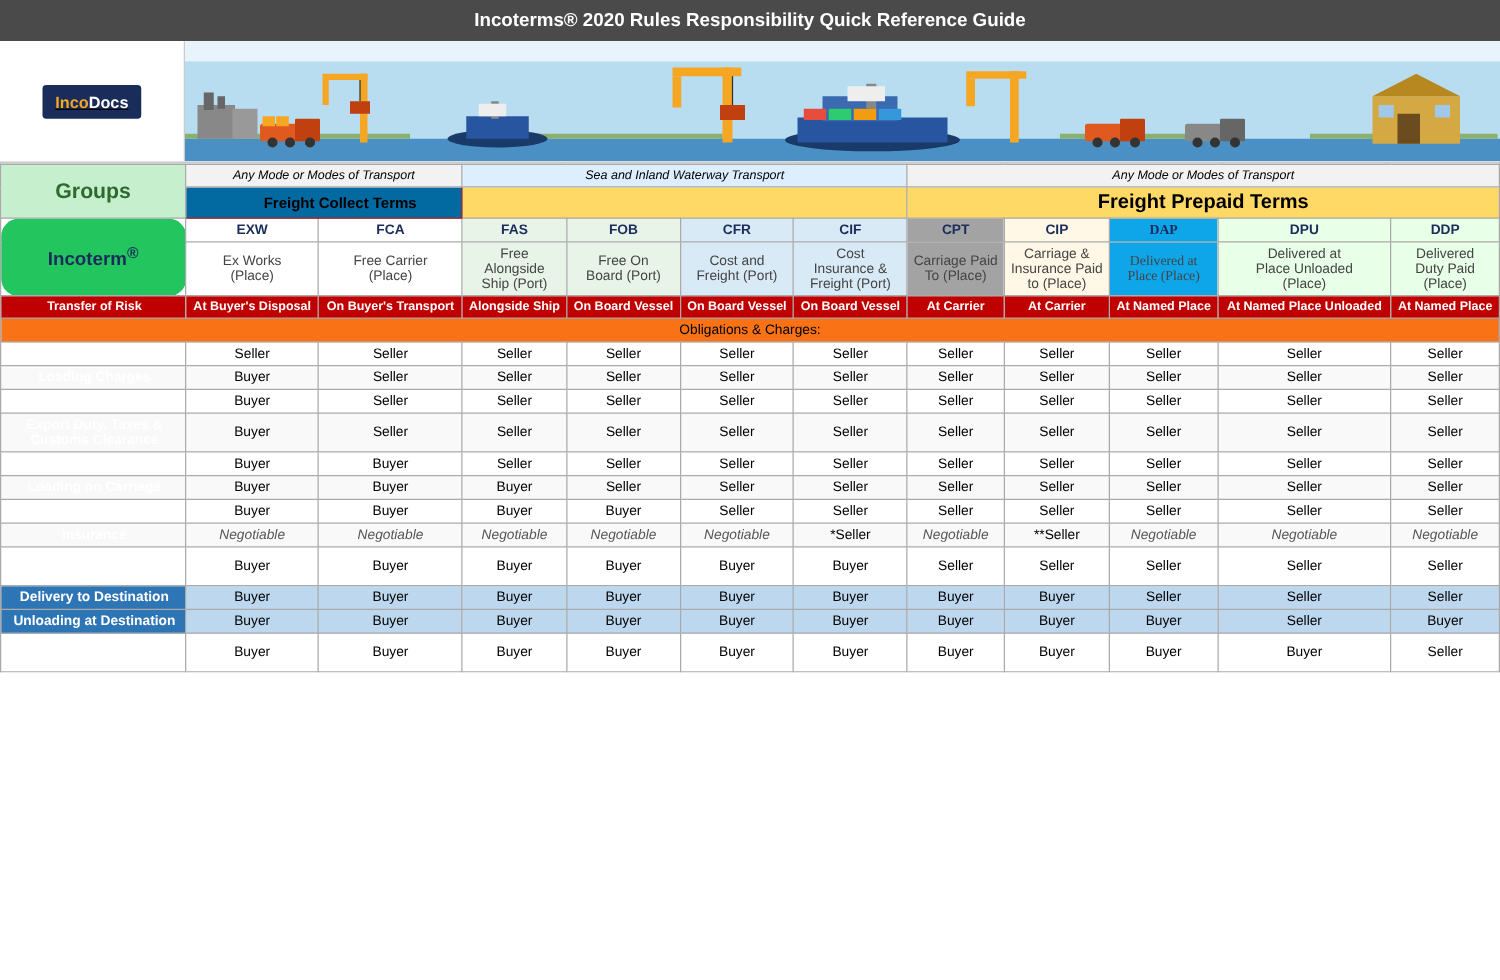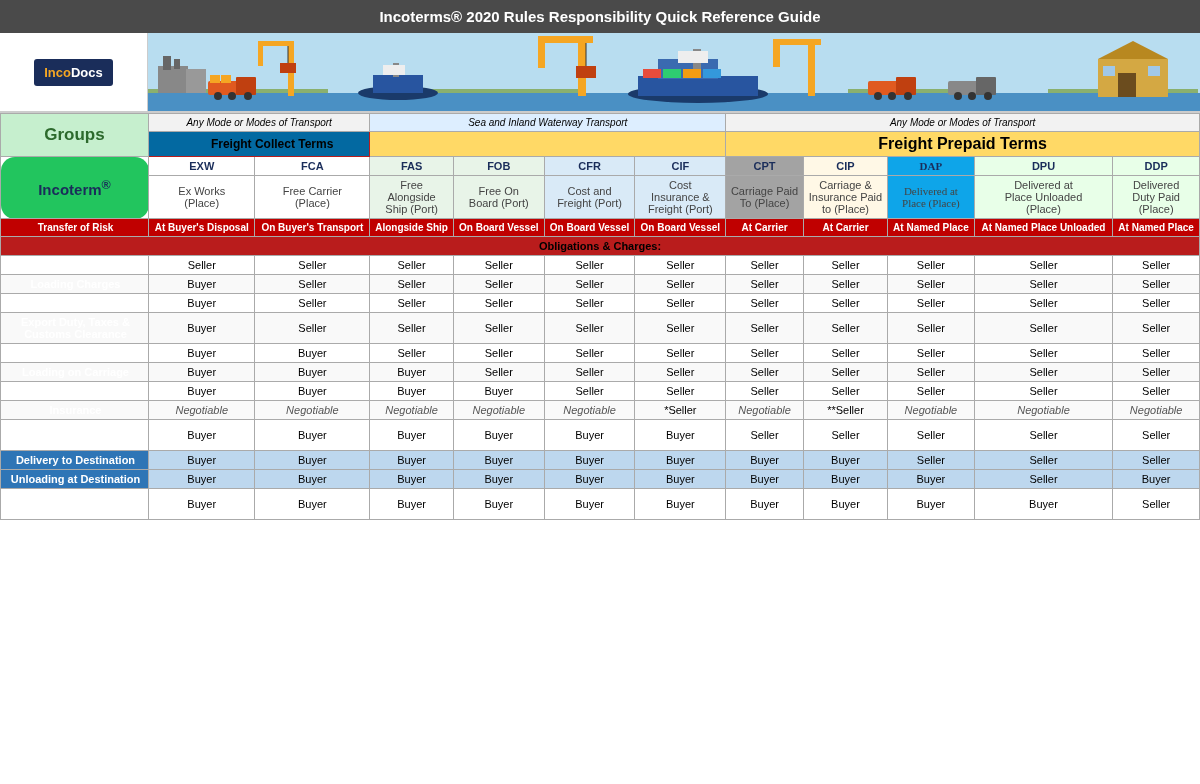--- a/index.html
+++ b/index.html
@@ -10,23 +10,24 @@
       color: #fff;
       text-align: center;
       padding: 8px 4px;
       font-size: 15px;
       font-weight: bold;
     }
 
     .header-section {
       display: flex;
       align-items: stretch;
-      height: 80px;
+      height: 98px;
       background: #fff;
       border-bottom: 2px solid #ccc;
+      text-decoration: underline;
     }
     .logo-area {
       width: 148px;
       min-width: 148px;
       background: #fff;
       display: flex;
       align-items: center;
       justify-content: center;
       border-right: 1px solid #ccc;
     }
@@ -109,22 +110,22 @@
     }
     .risk-label {
       background: #c00000 !important;
       color: #fff !important;
       font-weight: bold;
       font-size: 11px;
     }
 
     
     .obligations-header {
-      background: #b91c1c;
-      font-weight: bold;
+      background: #f97316;
+      font-weight: normal;
       font-size: 13px;
       text-align: center;
       margin-top: 24px;
     }
 
     
     .row-label {
       background: #2e75b6;
       color: #fff;
       font-weight: bold;

